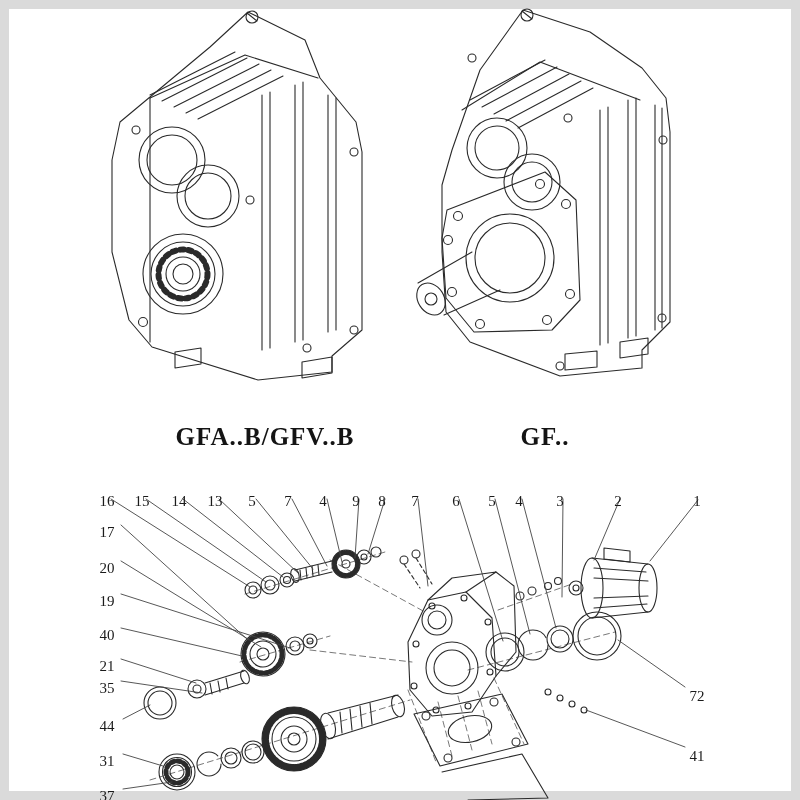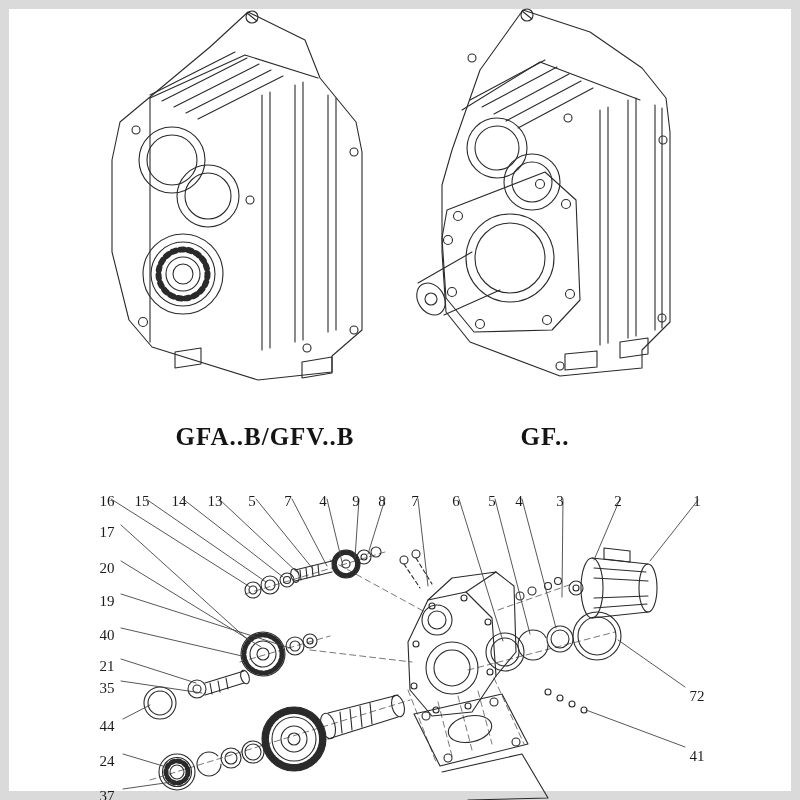--- a/index.html
+++ b/index.html
@@ -294,19 +294,19 @@
   <span class="num" style="left:618px;top:491px">2</span>
   <span class="num" style="left:697px;top:491px">1</span>
 
   <span class="num" style="left:107px;top:522px">17</span>
   <span class="num" style="left:107px;top:558px">20</span>
   <span class="num" style="left:107px;top:591px">19</span>
   <span class="num" style="left:107px;top:625px">40</span>
   <span class="num" style="left:107px;top:656px">21</span>
   <span class="num" style="left:107px;top:678px">35</span>
   <span class="num" style="left:107px;top:716px">44</span>
-  <span class="num" style="left:107px;top:751px">24</span>
+  <span class="num" style="left:107px;top:751px">31</span>
   <span class="num" style="left:107px;top:786px">37</span>
 
   <span class="num" style="left:697px;top:686px">72</span>
   <span class="num" style="left:697px;top:746px">41</span>
 
 </div>
 
 </body></html>

